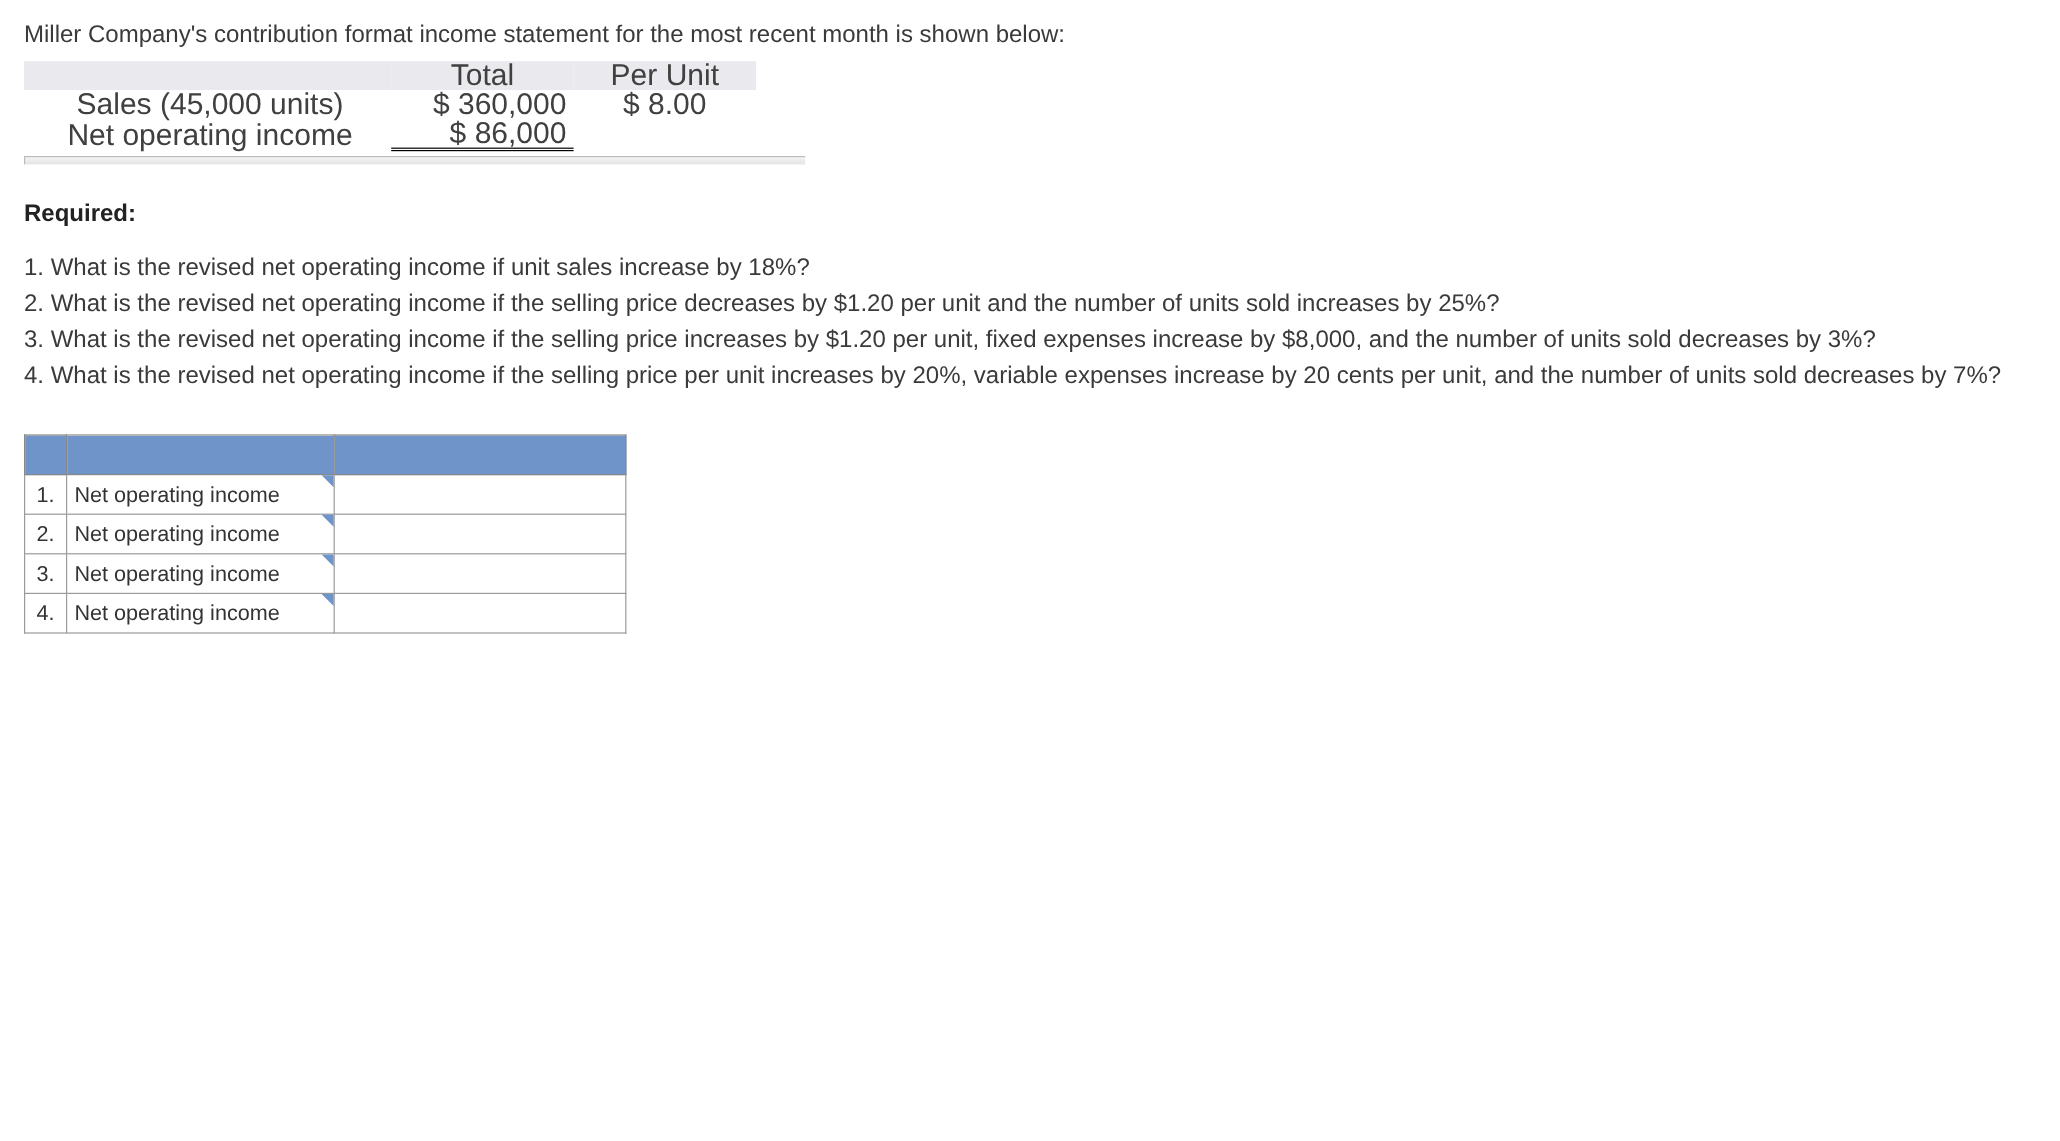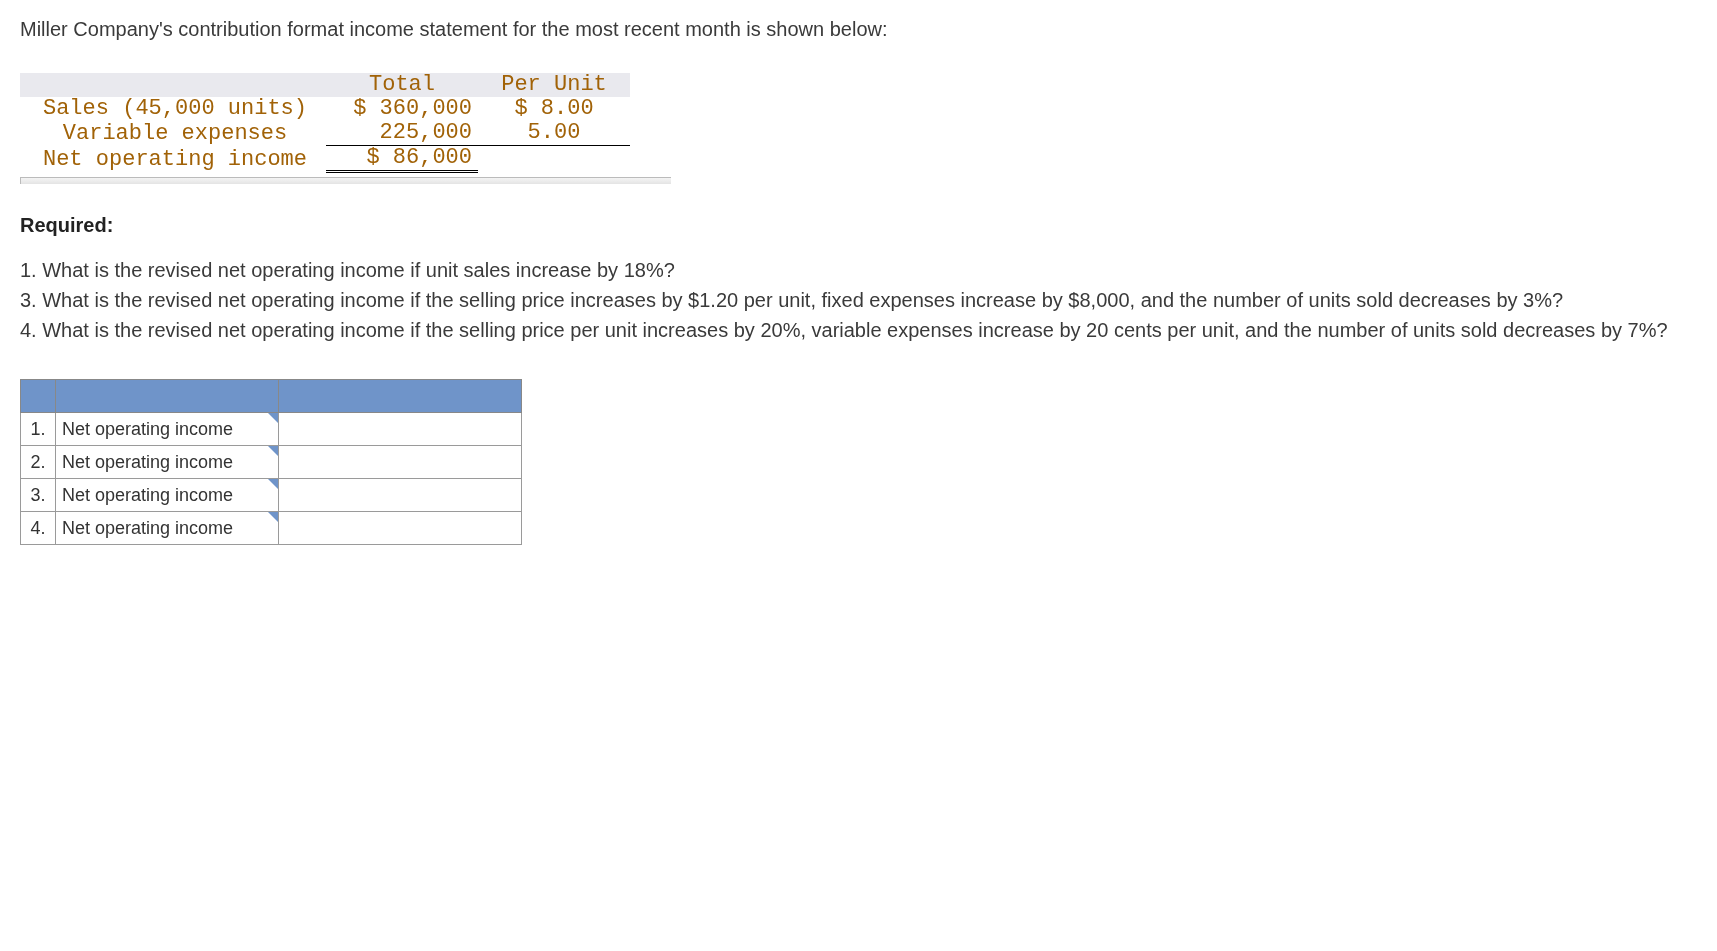--- a/index.html
+++ b/index.html
@@ -5,26 +5,26 @@
   body {
     font-family: Arial, Helvetica, sans-serif;
     font-size: 20px;
     color: #3a3a3a;
     margin: 0;
     padding: 18px 20px;
     width: 1717px;
     box-sizing: border-box;
   }
   .intro {
-    margin-bottom: 32px;
+    margin-bottom: 10px;
   }
   .income-table {
-    font-family: Liberation Mono, monospace;
-    font-size: 22px;
-    color: #a16207;
+    font-family: Liberation Sans, sans-serif;
+    font-size: 25px;
+    color: #404040;
     border-collapse: collapse;
     margin-bottom: 4px;
   }
   .income-table td {
     padding: 0px 6px;
     line-height: 24px;
     vertical-align: bottom;
   }
   .income-table .hdr td {
     background: #e9e9ee;
@@ -85,39 +85,35 @@
     <td class="lbl"></td>
     <td class="total">Total</td>
     <td class="unit">Per Unit</td>
   </tr>
   <tr>
     <td class="lbl">Sales (45,000 units)</td>
     <td class="total">$ 360,000</td>
     <td class="unit">$ 8.00</td>
   </tr>
   <tr>
-    <td class="lbl">Variable expenses</td>
-    <td class="total bb">225,000</td>
-    <td class="unit bb">5.00</td>
-  </tr>
-  <tr>
     <td class="lbl">Net operating income</td>
     <td class="total bbd">$  86,000</td>
     <td class="unit"></td>
   </tr>
 </tbody>
   </table>
 <div class="shadowbar"></div>
 
 <div class="req-hdr">
   <b>Required:</b><br>
 </div>
 
 <div class="questions">
   <div>1. What is the revised net operating income if unit sales increase by 18%?</div>
+  <div>2. What is the revised net operating income if the selling price decreases by $1.20 per unit and the number of units sold increases by 25%?</div>
   <div>3. What is the revised net operating income if the selling price increases by $1.20 per unit, fixed expenses increase by $8,000, and the number of units sold decreases by 3%?</div>
   <div>4. What is the revised net operating income if the selling price per unit increases by 20%, variable expenses increase by 20 cents per unit, and the number of units sold decreases by 7%?</div>
 </div>
 
 <table class="answer-table">
   <tbody>
       <tr>
     <th class="numcol"></th>
     <th class="labelcol"></th>
     <th class="inputcol"></th>

